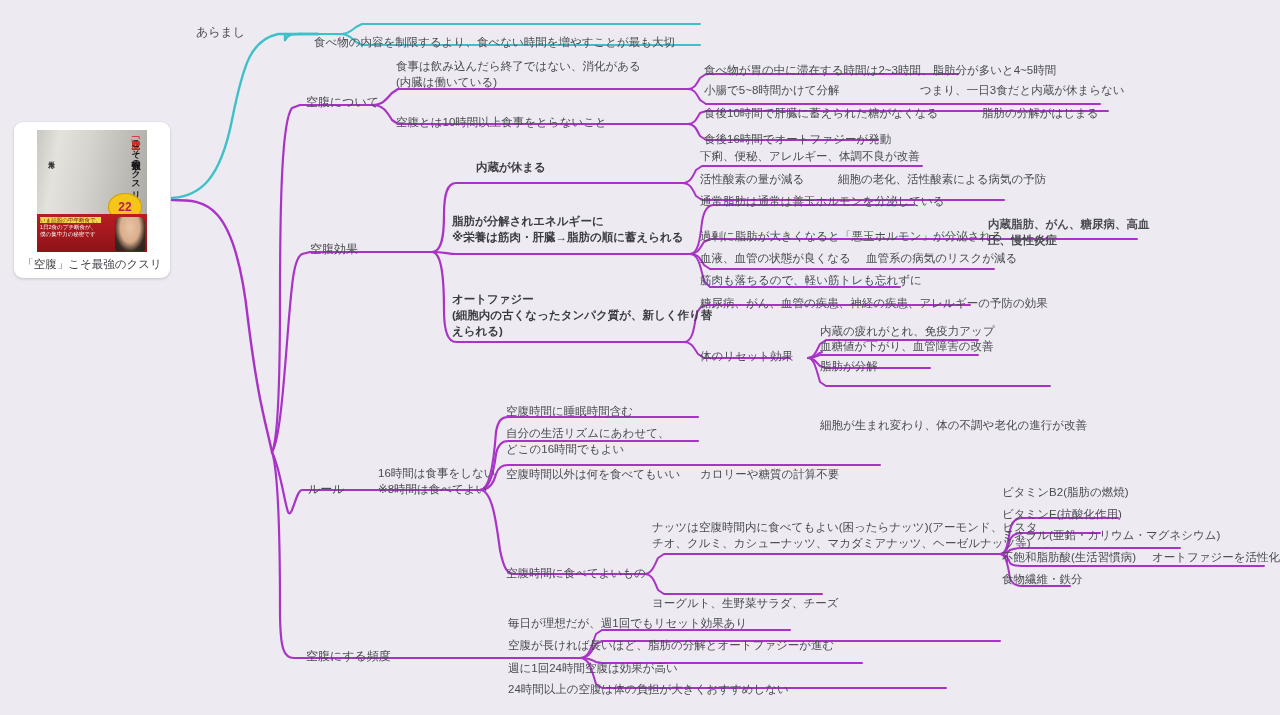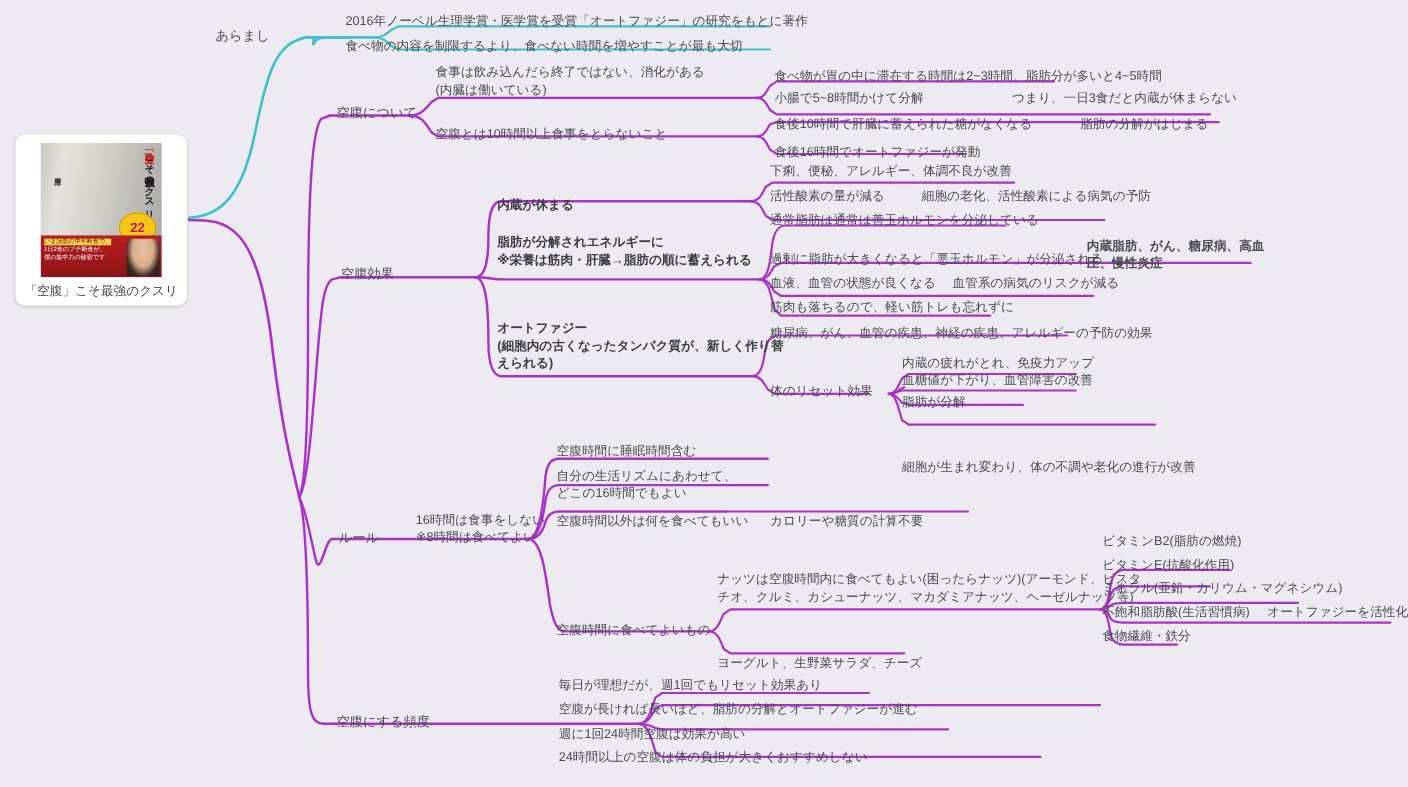--- a/index.html
+++ b/index.html
@@ -163,38 +163,37 @@
           <span class="cv-band-hl">いま話題の中年断食で、</span><br>
           1日2食のプチ断食が、<br>僕の集中力の秘密です
         </div>
         <div class="cv-face"></div>
       </div>
     </div>
     <div class="cover-cap">「空腹」こそ最強のクスリ</div>
   </div>
 
   <div class="node t12" style="left:196px;top:24px;">あらまし</div>
-  <div class="node t11" style="left:314px;top:12px;">2016年ノーベル生理学賞・医学賞を受賞「オートファジー」の研究をもとに著作</div>
   <div class="node t11" style="left:314px;top:34px;">食べ物の内容を制限するより、食べない時間を増やすことが最も大切</div>
 
   <div class="node t12" style="left:306px;top:94px;">空腹について</div>
   <div class="node t11" style="left:396px;top:58px;">食事は飲み込んだら終了ではない、消化がある
 (内臓は働いている)</div>
   <div class="node t11" style="left:396px;top:114px;">空腹とは10時間以上食事をとらないこと</div>
 
   <div class="node t11" style="left:704px;top:62px;">食べ物が胃の中に滞在する時間は2~3時間、脂肪分が多いと4~5時間</div>
   <div class="node t11" style="left:704px;top:82px;">小腸で5~8時間かけて分解</div>
   <div class="node t11" style="left:920px;top:82px;">つまり、一日3食だと内蔵が休まらない</div>
   <div class="node t11" style="left:704px;top:105px;">食後10時間で肝臓に蓄えられた糖がなくなる</div>
   <div class="node t11" style="left:982px;top:105px;">脂肪の分解がはじまる</div>
   <div class="node t11" style="left:704px;top:131px;">食後16時間でオートファジーが発動</div>
 
   <div class="node t12" style="left:310px;top:241px;">空腹効果</div>
 
-  <div class="node t11 bold" style="left:452px;top:159px;margin-top:20px;">内蔵が休まる</div>
+  <div class="node t11 bold" style="left:476px;top:159px;">内蔵が休まる</div>
   <div class="node t11 bold" style="left:452px;top:213px;">脂肪が分解されエネルギーに
 ※栄養は筋肉・肝臓→脂肪の順に蓄えられる</div>
   <div class="node t11 bold" style="left:452px;top:291px;">オートファジー
 (細胞内の古くなったタンパク質が、新しく作り替
 えられる)</div>
 
   <div class="node t11" style="left:700px;top:148px;">下痢、便秘、アレルギー、体調不良が改善</div>
   <div class="node t11" style="left:700px;top:171px;">活性酸素の量が減る</div>
   <div class="node t11" style="left:838px;top:171px;">細胞の老化、活性酸素による病気の予防</div>
 

